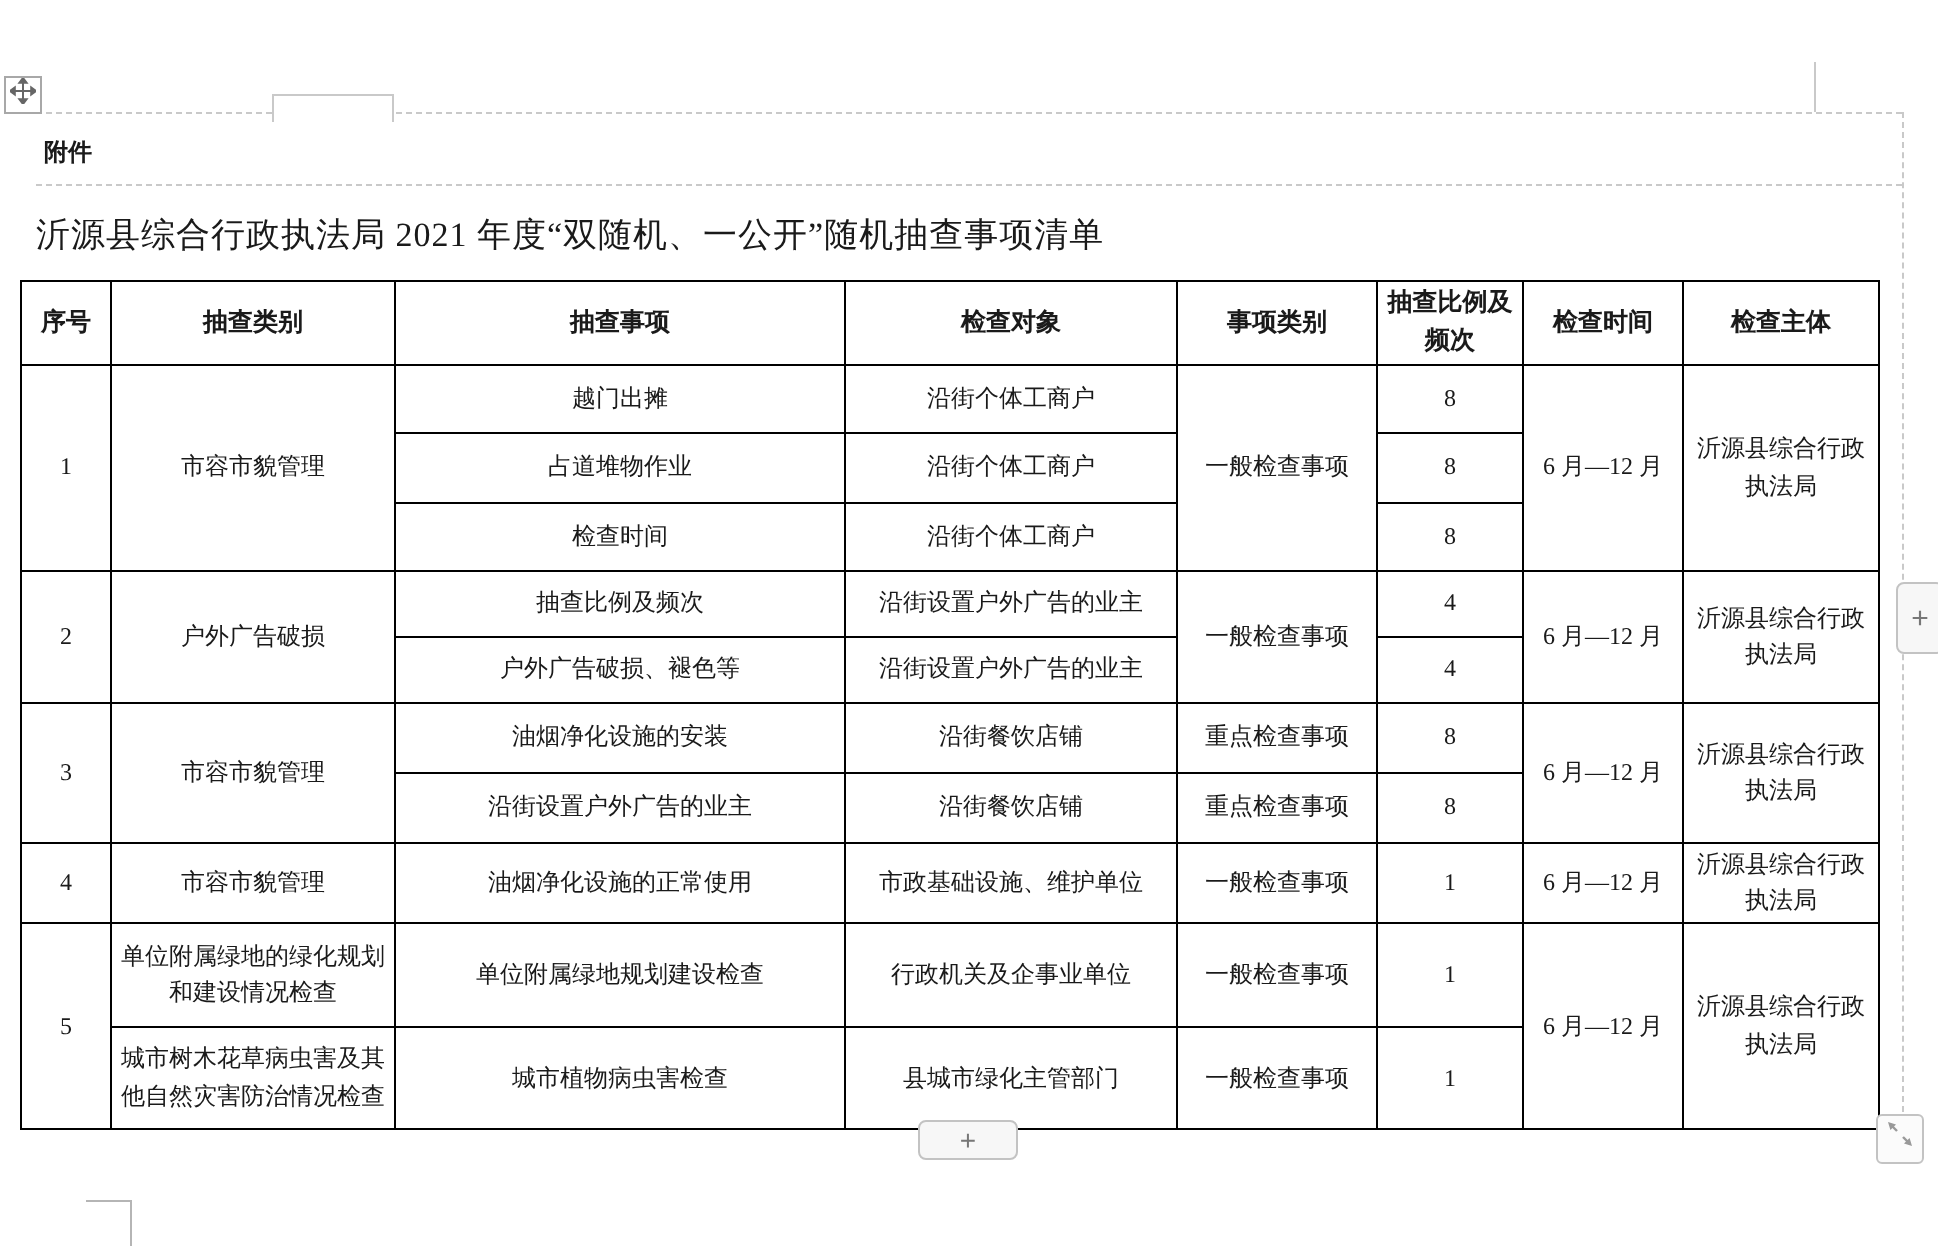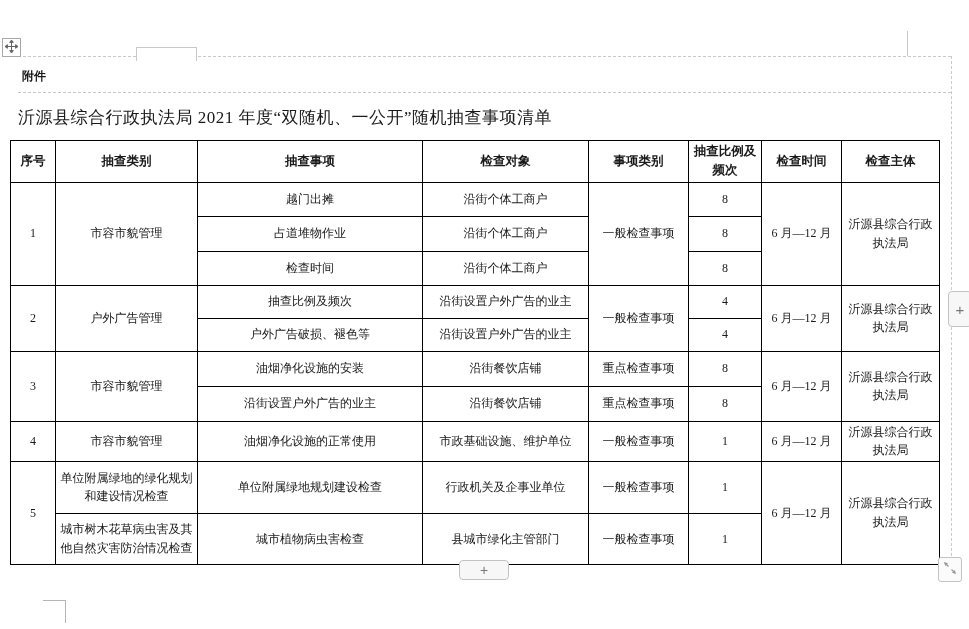--- a/index.html
+++ b/index.html
@@ -122,21 +122,21 @@
         <td>8</td>
       </tr>
       <tr class="h34">
         <td>检查时间</td>
         <td>沿街个体工商户</td>
         <td>8</td>
       </tr>
 
       <tr class="h33">
         <td rowspan="2">2</td>
-        <td rowspan="2">户外广告管理</td>
+        <td rowspan="2">户外广告破损</td>
         <td>抽查比例及频次</td>
         <td>沿街设置户外广告的业主</td>
         <td rowspan="2">一般检查事项</td>
         <td>4</td>
         <td rowspan="2">6 月—12 月</td>
         <td rowspan="2">沂源县综合行政执法局</td>
       </tr>
       <tr class="h33">
         <td>户外广告破损、褪色等</td>
         <td>沿街设置户外广告的业主</td>

